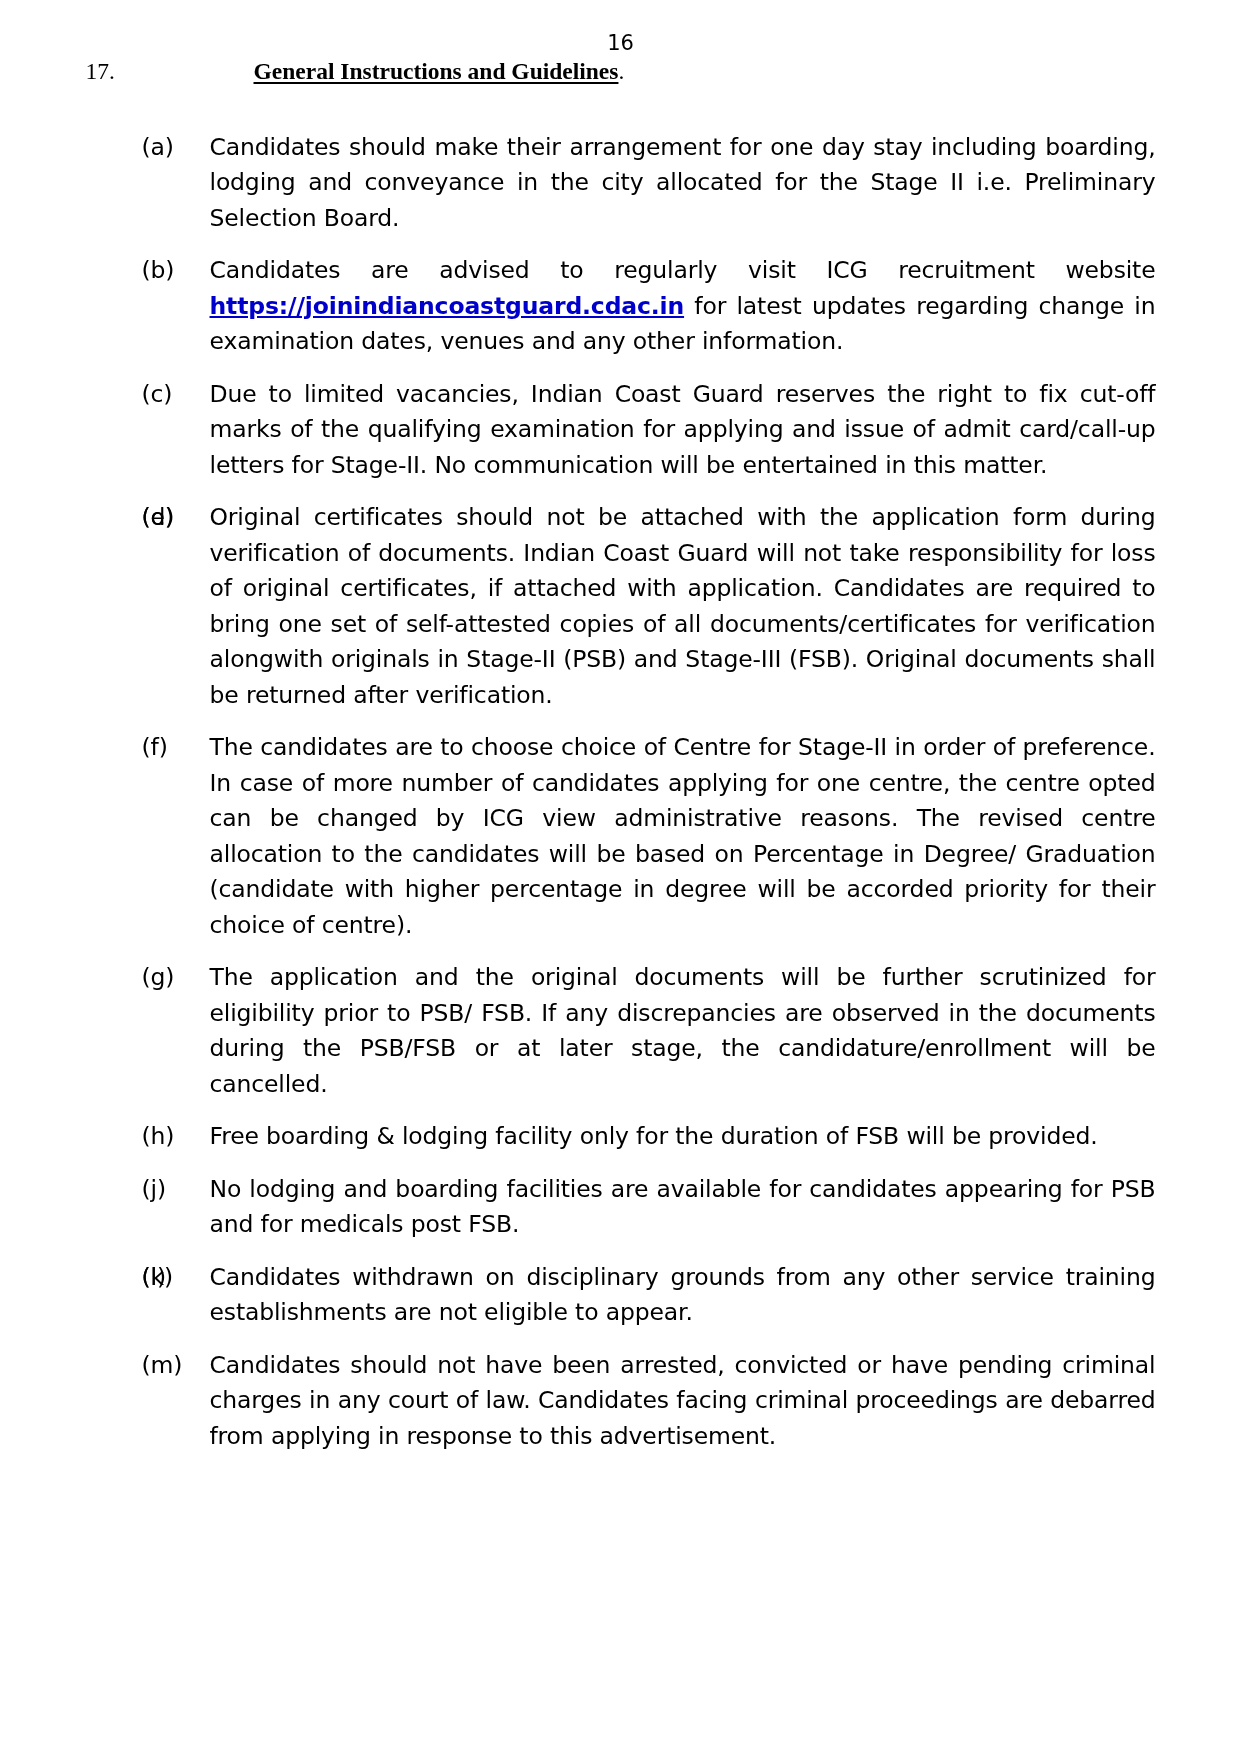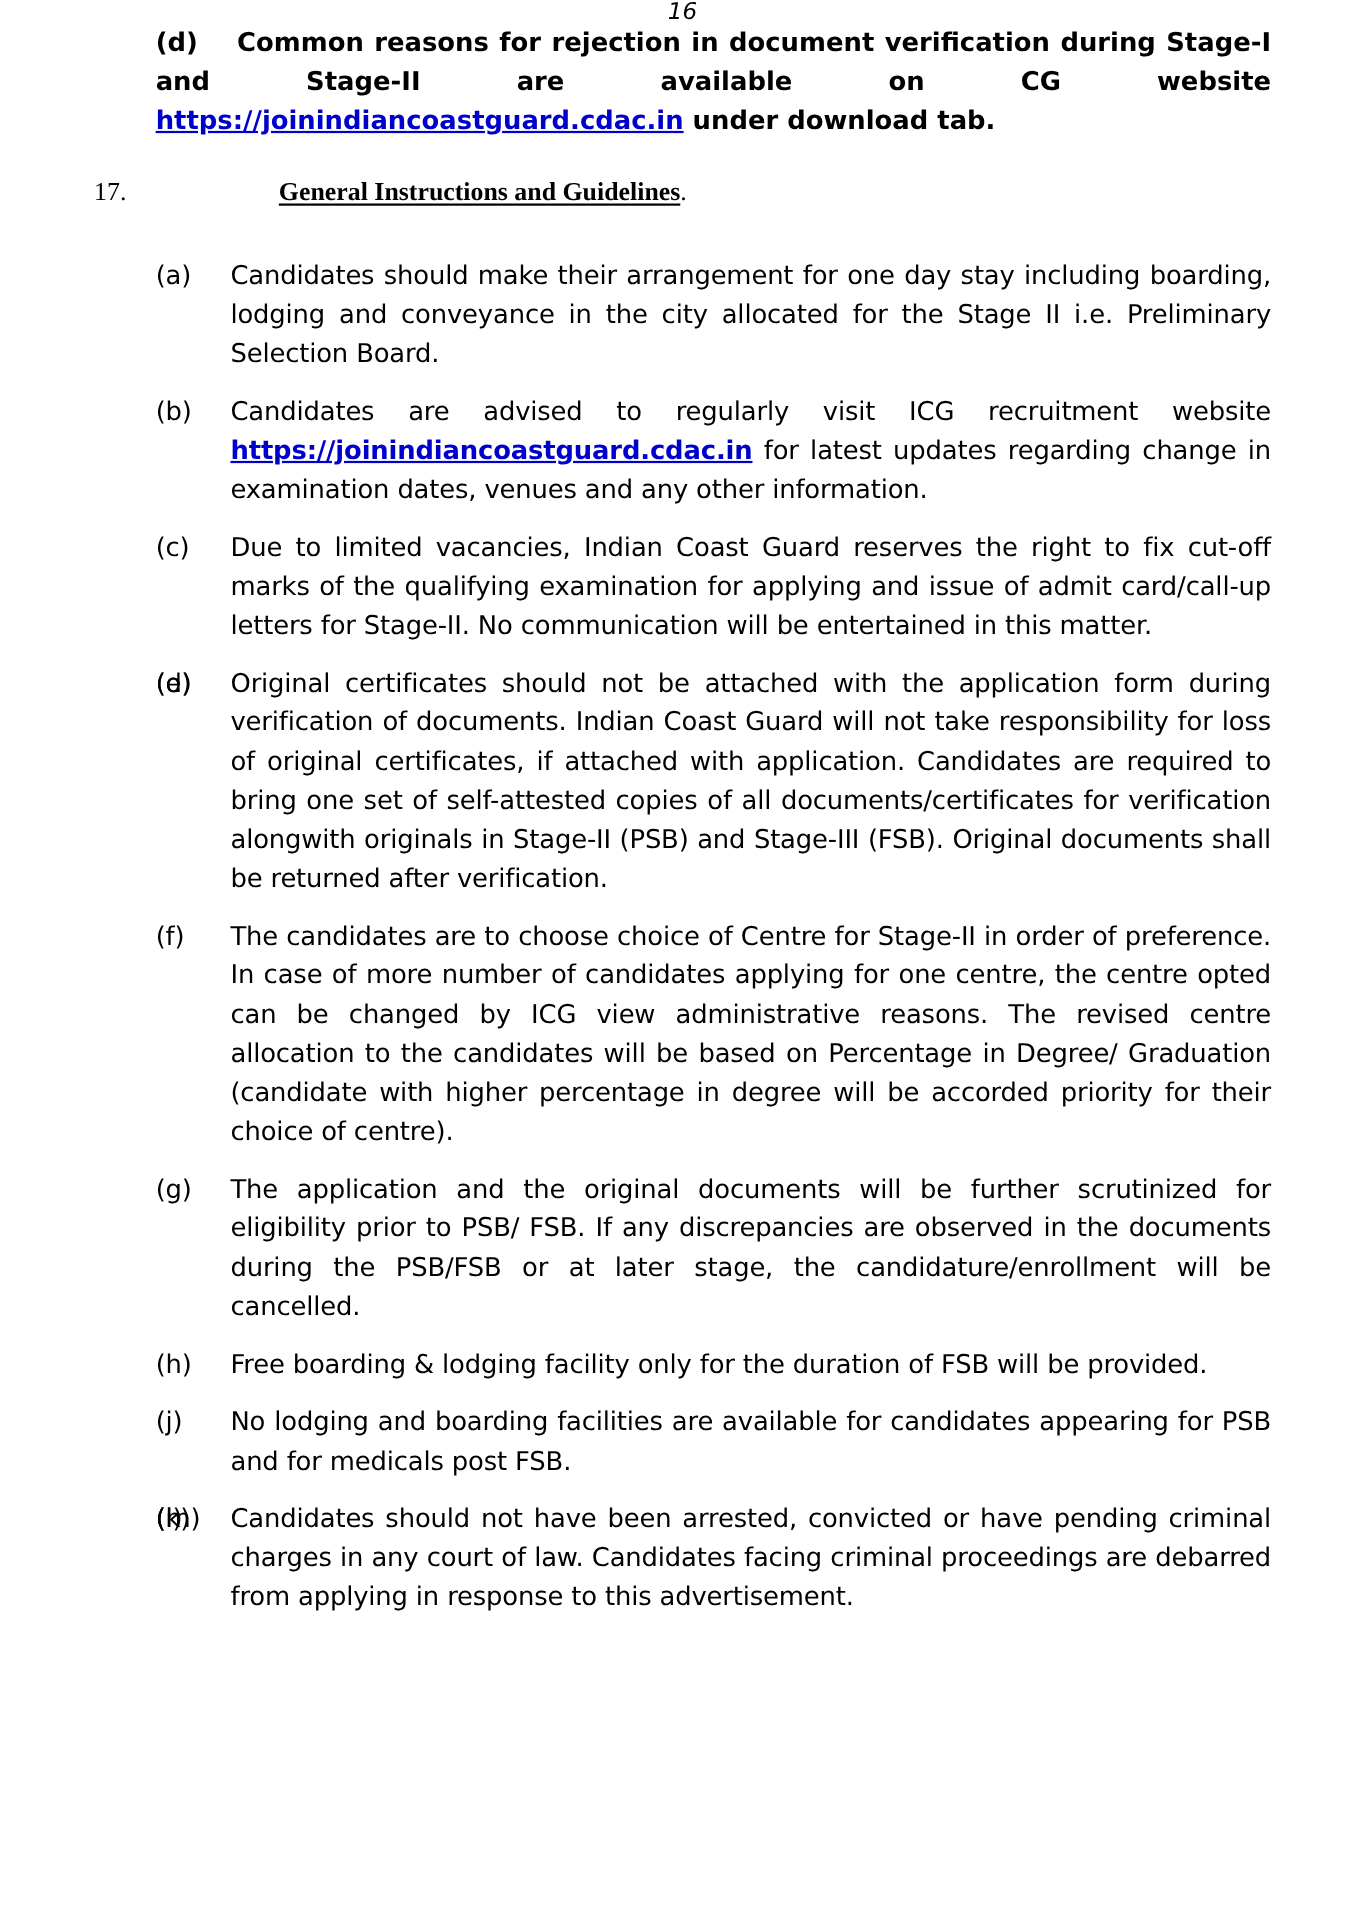--- a/index.html
+++ b/index.html
@@ -15,22 +15,22 @@
     font-family: "DejaVu Sans", "Liberation Sans", sans-serif;
     color: #000000;
     box-sizing: border-box;
     padding: 0;
     overflow: hidden;
   }
   .page-number {
     text-align: center;
     font-size: 21px;
     line-height: 1;
+    padding-top: 33px;
     font-family: "DejaVu Sans", "Liberation Sans", sans-serif;
-    font-style: italic;
   }
   .content {
     position: relative;
     margin: 0 auto;
     width: 1070px;
     padding-left: 56px;
     padding-right: 0;
     box-sizing: border-box;
   }
 
@@ -105,23 +105,20 @@
 </style>
 </head>
 <body>
 
 <div class="page">
 
   <div class="page-number">16</div>
 
   <div class="content">
 
-    <div class="boldblock">
-      <span class="lead">(d)</span><span>Common reasons for rejection in document verification during Stage-I and Stage-II are available on CG website </span><span class="link">https://joinindiancoastguard.cdac.in</span><span> under download tab.</span>
-    </div>
 
     <div class="numitem">
       <span class="num">17.</span><span class="heading">General Instructions and Guidelines</span><span>.</span>
     </div>
 
     <div class="spacer-lg"></div>
 
     <div class="para">
       <span class="marker">(a)</span><span>Candidates should make their arrangement for one day stay including boarding, lodging and conveyance in the city allocated for the Stage II i.e. Preliminary Selection Board.</span>
     </div>
@@ -156,21 +153,21 @@
 
     <div class="para">
       <span class="marker">(j)</span><span>No lodging and boarding facilities are available for candidates appearing for PSB and for medicals post FSB.</span>
     </div>
 
     <div class="para">
       <span class="marker">(k)</span>
     </div>
 
     <div class="para">
-      <span class="marker">(l)</span>
+      <span class="marker">(l)</span><span>Candidates withdrawn on disciplinary grounds from any other service training establishments are not eligible to appear.</span>
     </div>
 
     <div class="para">
       <span class="marker">(m)</span><span>Candidates should not have been arrested, convicted or have pending criminal charges in any court of law.  Candidates facing criminal proceedings are debarred from applying in response to this advertisement.</span>
     </div>
 
   </div>
 </div>
 
 </body></html>

